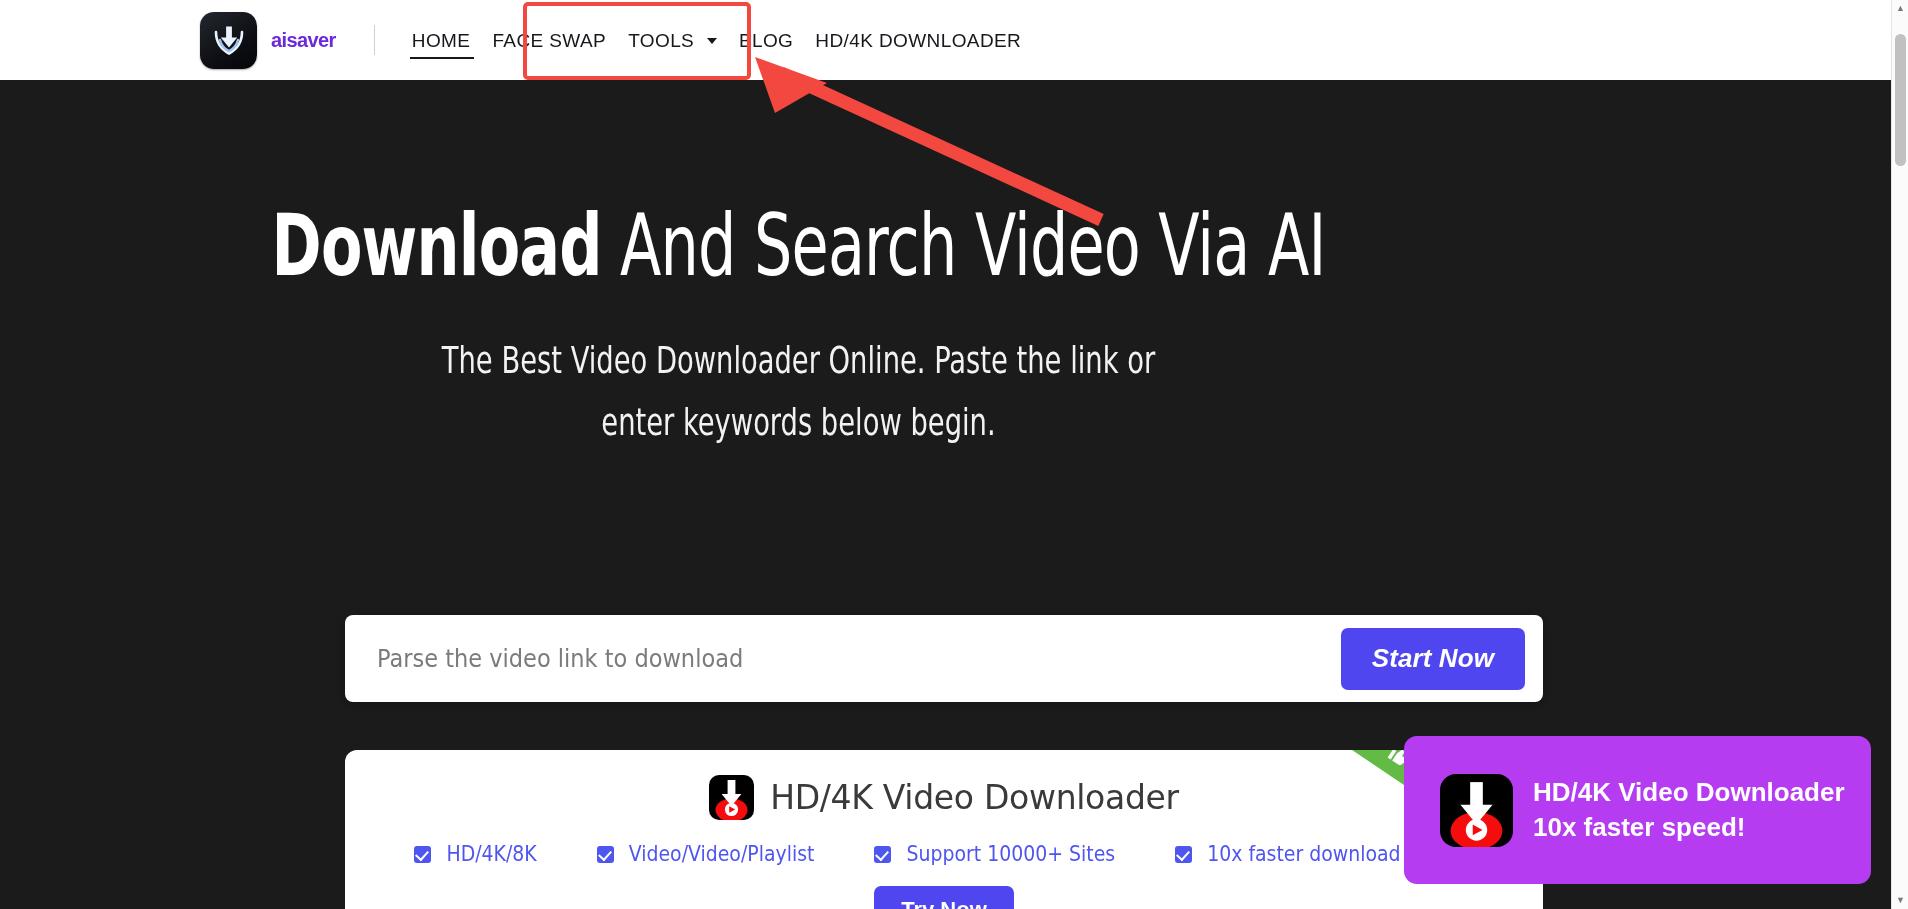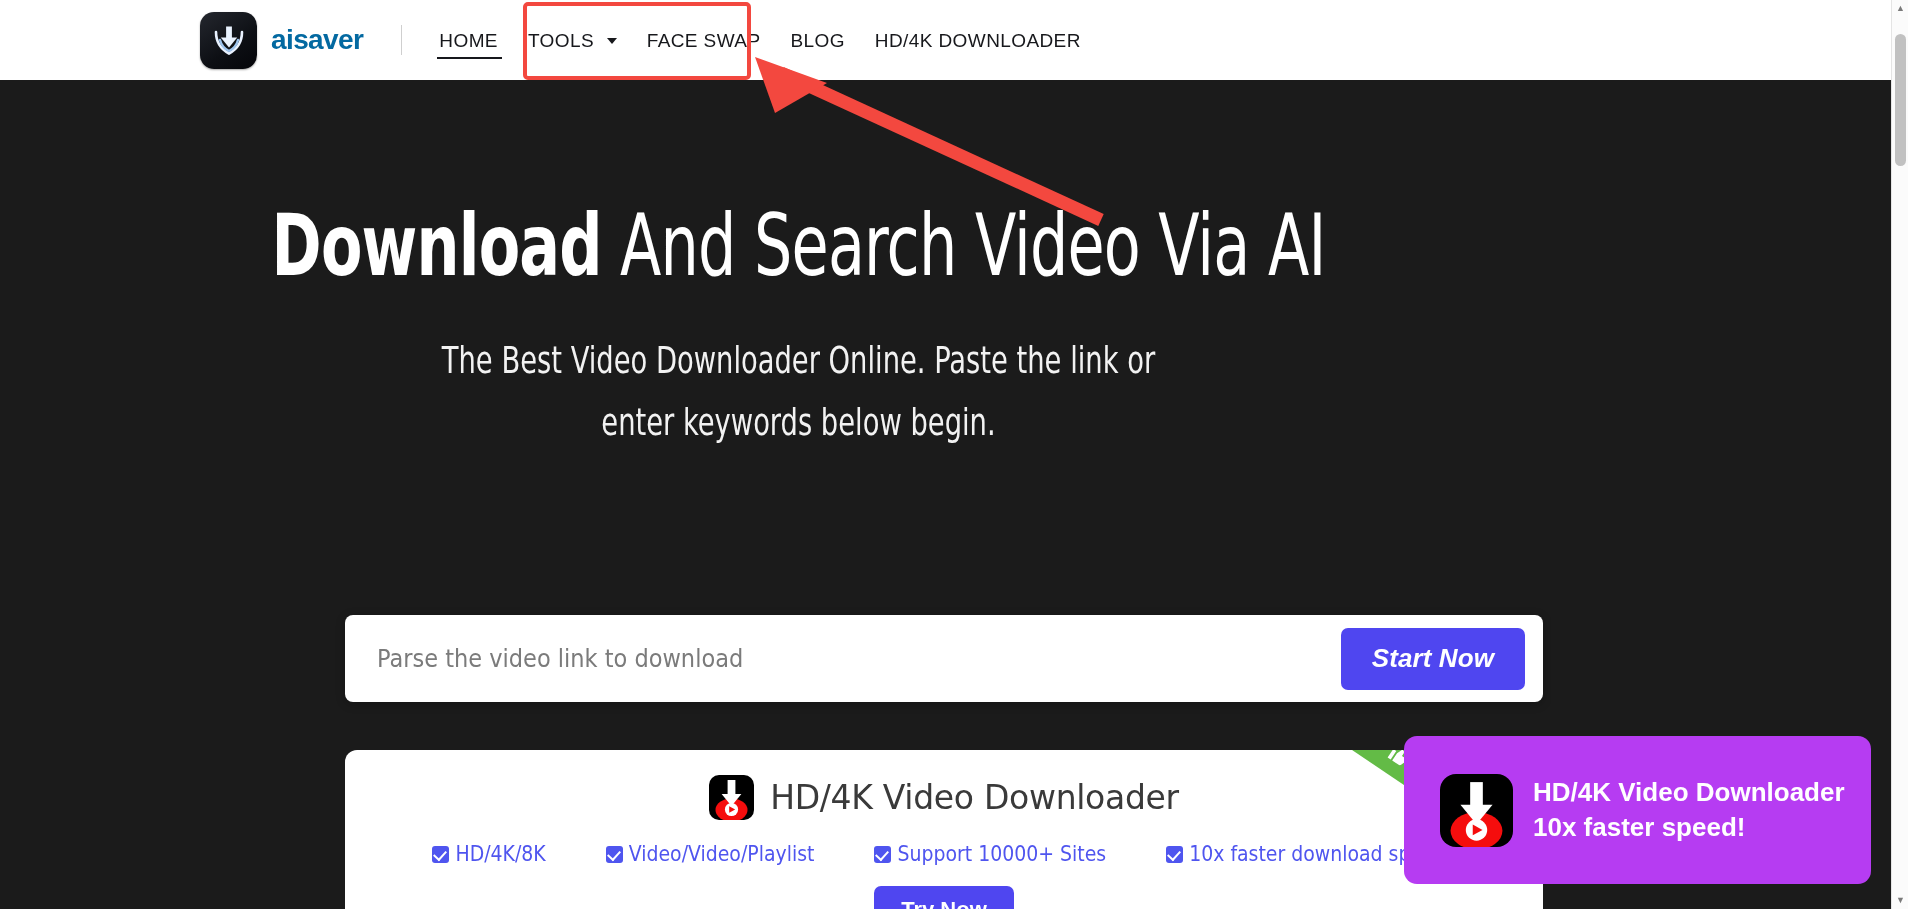--- a/index.html
+++ b/index.html
@@ -34,28 +34,28 @@
     z-index: 30;
   }
   .brand { display: flex; align-items: center; margin-left: 200px; }
   .logo-tile {
     width: 57px; height: 57px; border-radius: 14px;
     background: linear-gradient(145deg,#24272e 0%,#0d0f14 60%,#05060a 100%);
     position: relative; box-shadow: 0 1px 2px rgba(0,0,0,.35);
     display:flex; align-items:center; justify-content:center;
   }
   .brand-name {
-    margin-left: 14px; font-size: 28px; font-weight: 700; color: #0369a1;
+    margin-left: 14px; font-size: 20px; font-weight: 700; color: #6d28d9;
     letter-spacing: -0.6px;
   }
   .header-sep {
     width: 1px; height: 30px; background: #cfcfcf; margin-left: 38px;
   }
   .main-nav {
-    display: flex; align-items: center; margin-left: 26px; gap: 8px;
+    display: flex; align-items: center; margin-left: 26px; gap: 0px;
   }
   .nav-item {
     position: relative; font-size: 19px; letter-spacing: .4px; color: #17181c;
     padding: 28px 11px 27px; white-space: nowrap; cursor: pointer;
   }
   .nav-item.active::after {
     content: ""; position: absolute; left: 9px; right: 7px; bottom: 20px;
     height: 2px; background: #17181c;
   }
   .caret {
@@ -129,21 +129,21 @@
   }
   .card-title {
     font-size: 33px; color: #3a3a3a; font-family: "DejaVu Sans","Liberation Sans", sans-serif;
     font-weight: 400; letter-spacing: -.3px;
   }
   .features-row {
     display: flex; align-items: center; justify-content: center;
     margin-top: 22px; gap: 60px;
     font-family: "DejaVu Sans Condensed","Liberation Sans Narrow","Liberation Sans", sans-serif;
   }
-  .feature-item { display: flex; align-items: center; gap: 6px; font-size: 21px; color: #4f55ef; white-space: nowrap; }
+  .feature-item { display: flex; align-items: center; gap: 15px; font-size: 21px; color: #4f55ef; white-space: nowrap; }
   .cb {
     width: 17px; height: 17px; border-radius: 3px; background: #4f55ef;
     position: relative; flex: none;
   }
   .cb::after {
     content: ""; position: absolute; left: 4px; top: 2px; width: 6px; height: 10px;
     border-right: 2.4px solid #fff; border-bottom: 2.4px solid #fff;
     transform: rotate(42deg);
   }
   .try-btn {
@@ -192,25 +192,25 @@
     <span class="brand-name">aisaver</span>
   </a>
 
   <span class="header-sep"></span>
 
   <nav class="main-nav">
     <span class="nav-item active">
       <span>HOME</span>
     </span>
     <span class="nav-item">
+      <span>FACE SWAP</span>
+    </span>
+    <span class="nav-item">
       <span>TOOLS</span>
       <i class="caret"></i>
-    </span>
-    <span class="nav-item">
-      <span>FACE SWAP</span>
     </span>
     <span class="nav-item">
       <span>BLOG</span>
     </span>
     <span class="nav-item">
       <span>HD/4K DOWNLOADER</span>
     </span>
   </nav>
 </header>
 

